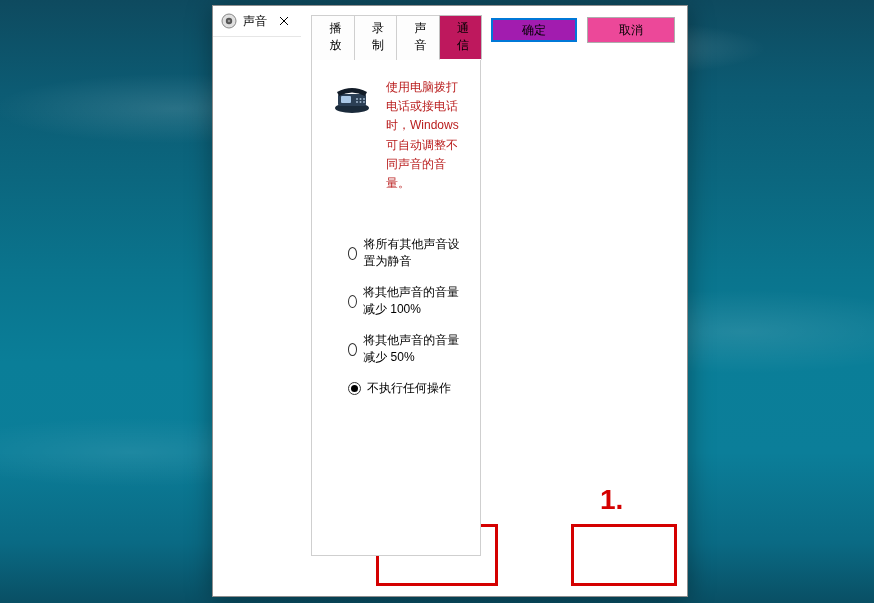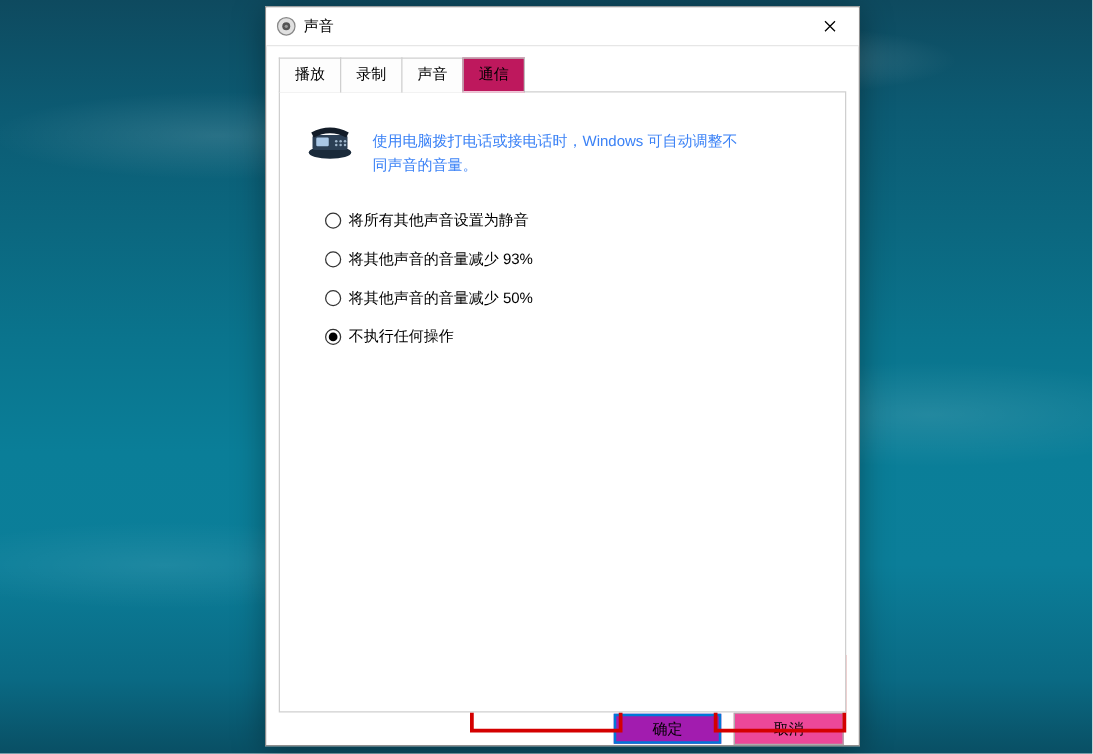--- a/index.html
+++ b/index.html
@@ -41,21 +41,21 @@
   .dialog {
     position: absolute;
     left: 212px;
     top: 5px;
     width: 474px;
     height: 590px;
     background: #ffffff;
     border: 1px solid #8f8f8f;
     box-shadow: 0 4px 24px rgba(0,0,0,0.35);
     display: flex;
-    flex-direction: column;
+    flex-direction: row;
   }
 
   
   .titlebar {
     height: 30px;
     display: flex;
     align-items: center;
     background: #ffffff;
     border-bottom: 1px solid #e6e6e6;
   }
@@ -124,33 +124,32 @@
   .intro {
     display: flex;
     gap: 14px;
   }
   .intro .phone-icon {
     width: 40px; height: 34px;
     flex: 0 0 auto;
     margin-top: 2px;
   }
   .intro-text {
-    color: #3b82f6;
+    color: #b91c1c;
     line-height: 1.6;
     max-width: 300px;
-    margin-top: 12px;
   }
 
   .section-label {
     margin-top: 38px;
     color: #000;
   }
 
   .radios {
-    margin: 26px 0 0 16px;
+    margin: 43px 0 0 16px;
   }
   .radio-row {
     display: flex;
     align-items: center;
     gap: 6px;
     margin-bottom: 14px;
     color: #000;
     cursor: default;
   }
   .radio {
@@ -266,21 +265,21 @@
         </div>
 
 
         <div class="radios">
           <div class="radio-row">
             <span class="radio"></span>
             <span>将所有其他声音设置为静音</span>
           </div>
           <div class="radio-row">
             <span class="radio"></span>
-            <span>将其他声音的音量减少 93%</span>
+            <span>将其他声音的音量减少 100%</span>
           </div>
           <div class="radio-row">
             <span class="radio"></span>
             <span>将其他声音的音量减少 50%</span>
           </div>
           <div class="radio-row">
             <span class="radio checked"></span>
             <span>不执行任何操作</span>
           </div>
         </div>

